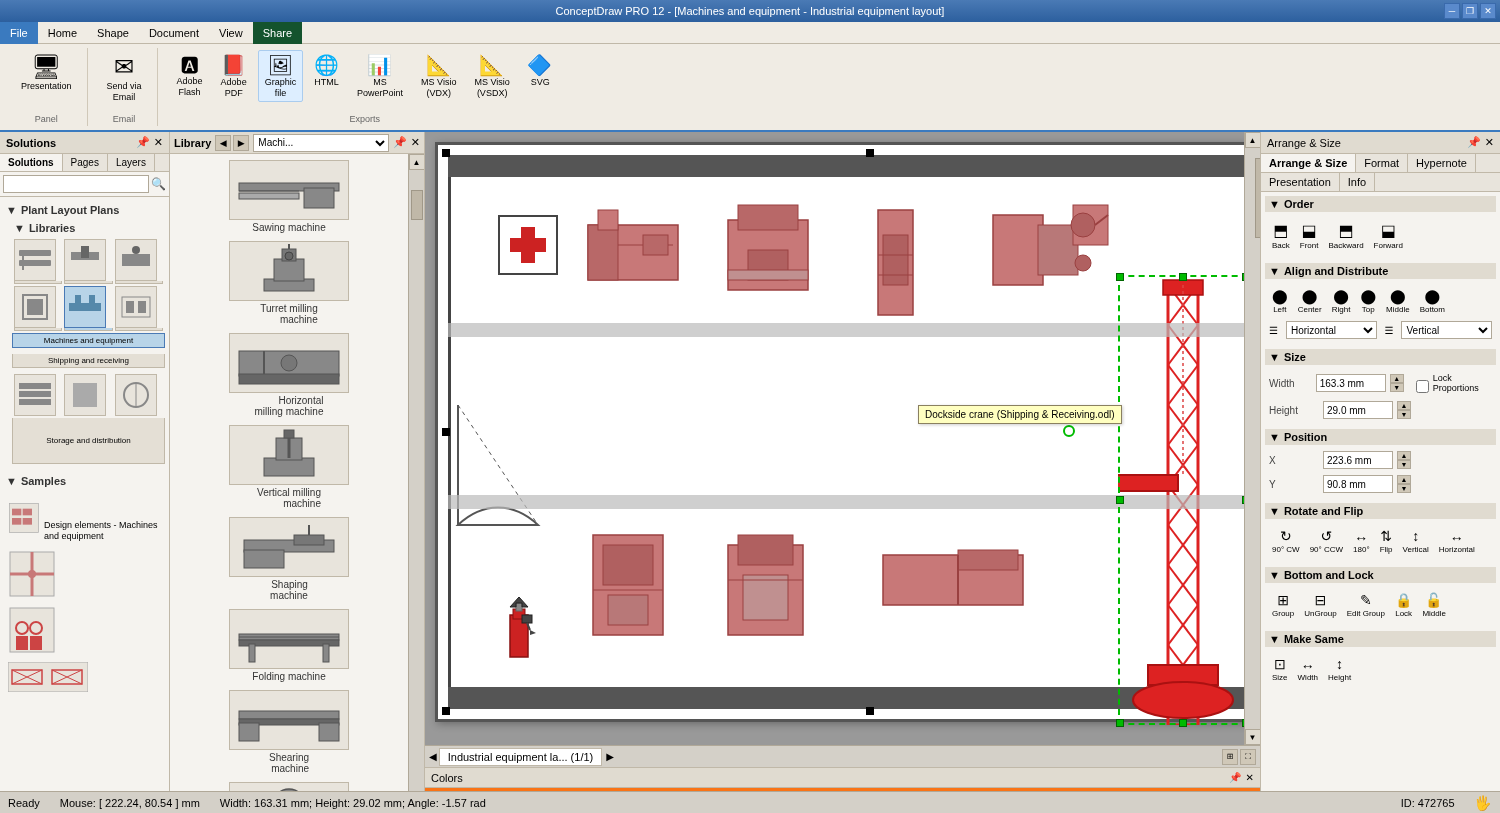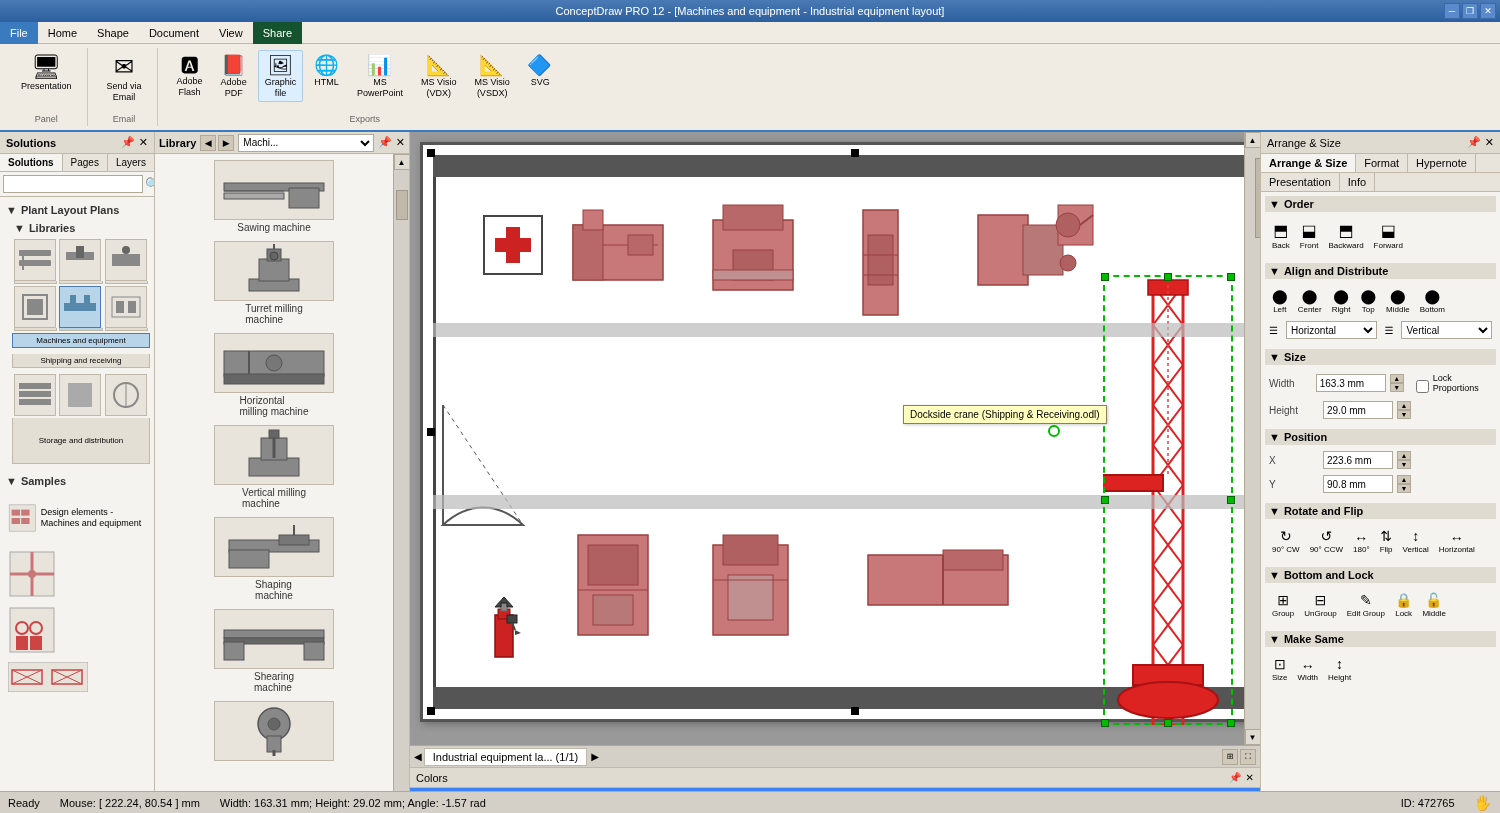--- a/index.html
+++ b/index.html
@@ -84,21 +84,21 @@
     .ribbon-btn-large .label { font-size: 9px; text-align: center; line-height: 1.2; }
 
     
     #main {
       display: flex;
       height: calc(813px - 22px - 22px - 88px - 22px);
     }
 
     
     #solutions-panel {
-      width: 155px;
+      width: 170px;
       background: #f5f3ef;
       border-right: 1px solid #c0b8a8;
       display: flex;
       flex-direction: column;
       overflow: hidden;
     }
     .panel-header {
       height: 22px;
       background: #e0dbd0;
       border-bottom: 1px solid #c0b8a8;
@@ -237,21 +237,21 @@
       height: 60px;
       background: #e8e4dc;
       border: 1px solid #c0b8a8;
       display: flex;
       align-items: center;
       justify-content: center;
       overflow: hidden;
     }
     .lib-machine-label {
       font-size: 10px;
-      text-align: left;
+      text-align: right;
       color: #333;
     }
 
     
     #canvas-area {
       flex: 1;
       background: #a8a8a8;
       display: flex;
       flex-direction: column;
       overflow: hidden;
@@ -704,21 +704,21 @@
           </div>
         </div>
         <div class="lib-item-label" style="text-align:center;padding:18px;">Storage and distribution</div>
       </div>
 
       <div class="section-header" style="margin-top:8px;">
         <span>▼</span>
         <span>Samples</span>
       </div>
       <div style="padding:4px;">
-        <div style="display:flex;gap:4px;align-items:center;">
+        <div style="display:flex;gap:4px;align-items:flex-end;">
           <svg width="48" height="48" viewBox="0 0 48 48">
             <rect x="2" y="2" width="44" height="44" fill="#e8e4dc" stroke="#aaa" stroke-width="1"></rect>
             <rect x="6" y="10" width="14" height="10" fill="#c87878"></rect>
             <rect x="22" y="10" width="14" height="10" fill="#c87878"></rect>
             <rect x="6" y="24" width="14" height="10" fill="#c87878"></rect>
             <rect x="22" y="24" width="14" height="10" fill="#c87878"></rect>
           </svg>
           <span style="font-size:9px;line-height:1.2;">Design elements - Machines and equipment</span>
         </div>
 
@@ -827,20 +827,32 @@
             <svg width="110" height="55" viewBox="0 0 110 55">
               <rect x="10" y="20" width="90" height="12" fill="#888" stroke="#555"></rect>
               <rect x="10" y="30" width="40" height="18" fill="#888" stroke="#555"></rect>
               <rect x="60" y="15" width="30" height="10" fill="#777" stroke="#555"></rect>
               <line x1="75" y1="15" x2="75" y2="5" stroke="#555" stroke-width="2"></line>
             </svg>
           </div>
           <div class="lib-machine-label">Shaping<br>machine</div>
         </div>
 
+        <div class="lib-machine-item">
+          <div class="lib-machine-img">
+            <svg width="110" height="55" viewBox="0 0 110 55">
+              <rect x="5" y="22" width="100" height="6" fill="#888" stroke="#555"></rect>
+              <rect x="5" y="28" width="100" height="6" fill="#666" stroke="#555"></rect>
+              <rect x="15" y="32" width="6" height="18" fill="#888" stroke="#555"></rect>
+              <rect x="89" y="32" width="6" height="18" fill="#888" stroke="#555"></rect>
+              <line x1="5" y1="25" x2="105" y2="25" stroke="#555" stroke-width="1"></line>
+            </svg>
+          </div>
+          <div class="lib-machine-label">Folding machine</div>
+        </div>
 
         <div class="lib-machine-item">
           <div class="lib-machine-img">
             <svg width="110" height="55" viewBox="0 0 110 55">
               <rect x="5" y="18" width="100" height="8" fill="#888" stroke="#555"></rect>
               <rect x="5" y="26" width="100" height="6" fill="#666" stroke="#555"></rect>
               <rect x="5" y="30" width="20" height="18" fill="#888" stroke="#555"></rect>
               <rect x="85" y="30" width="20" height="18" fill="#888" stroke="#555"></rect>
             </svg>
           </div>
@@ -1051,21 +1063,21 @@
       <div class="page-tab active">
         <span>Industrial equipment la... (1/1)</span>
       </div>
       <div style="margin-left:2px;font-size:10px;cursor:pointer;">▶</div>
       <div class="scroll-btns">
         <div class="scroll-btn">⊞</div>
         <div class="scroll-btn">⛶</div>
       </div>
     </div>
 
-    <div style="height:46px;background:#3b82f6;border-top:1px solid #c0b8a8;display:flex;flex-direction:column;">
+    <div style="height:46px;background:#f97316;border-top:1px solid #c0b8a8;display:flex;flex-direction:column;">
       <div class="colors-header">
         <span>Colors</span>
         <div style="display:flex;gap:4px;">
           <span style="cursor:pointer;font-size:10px;">📌</span>
           <span style="cursor:pointer;font-size:10px;">✕</span>
         </div>
       </div>
       <div class="color-swatches" id="color-swatches-container">
       <div class="color-swatch" style="background: rgb(255, 255, 255); border: 2px solid rgb(0, 0, 0);"></div>
           <div class="color-swatch" style="background: rgb(255, 255, 255);"></div>

